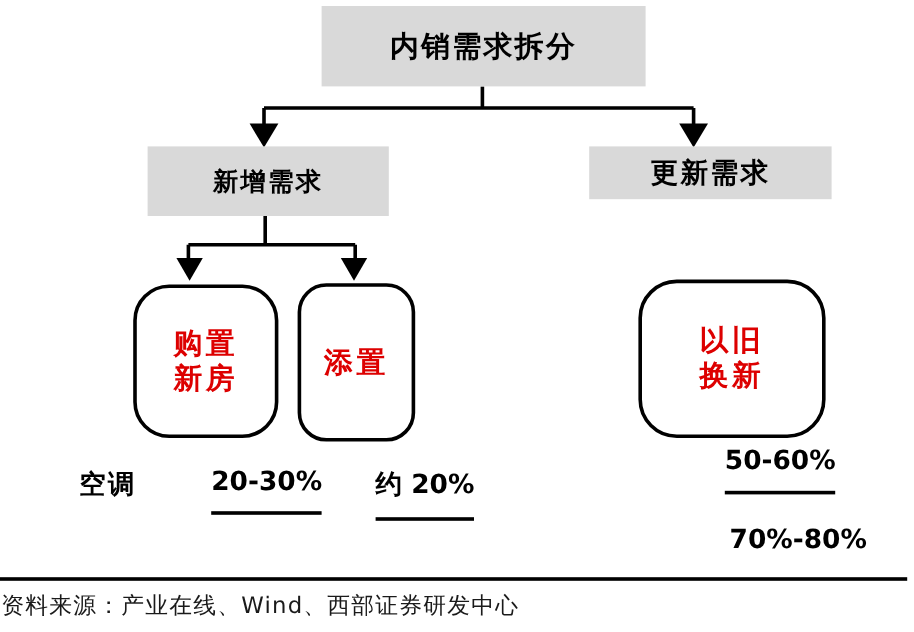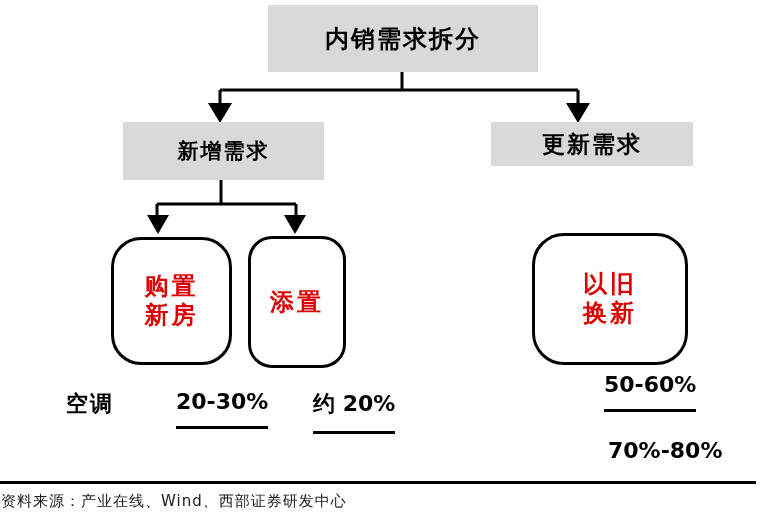--- a/index.html
+++ b/index.html
@@ -39,21 +39,21 @@
   .stat-ac-add{left:277px;top:389px;}
   .stat-ac-trade{left:568px;top:372px;}
   .stat-wm-label{left:30px;top:435px;letter-spacing:2px;}
   .stat-wm-new{left:176px;top:436px;}
   .stat-wm-trade{left:572px;top:438px;}
   .footer-rule{
     position:absolute;left:0;top:481px;width:756px;height:3px;
     background:var(--line-black,#000);
   }
   .footer-text{
-    position:absolute;left:1px;top:492px;font-size:15px;color:#1a1a1a;
+    position:absolute;left:1px;top:492px;font-size:19px;color:#1a1a1a;
     font-weight:400;letter-spacing:1px;white-space:nowrap;
   }
 </style>
 </head>
 <body>
 
 <div class="canvas">
 
   <svg class="connectors" viewBox="0 0 762 527" xmlns="http://www.w3.org/2000/svg">
 

